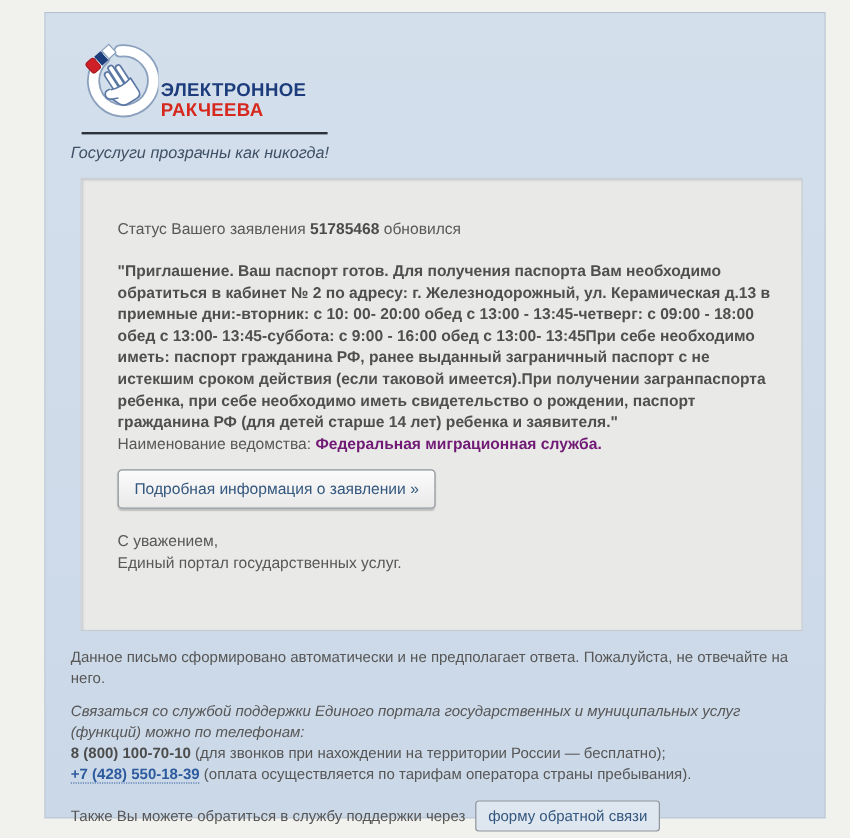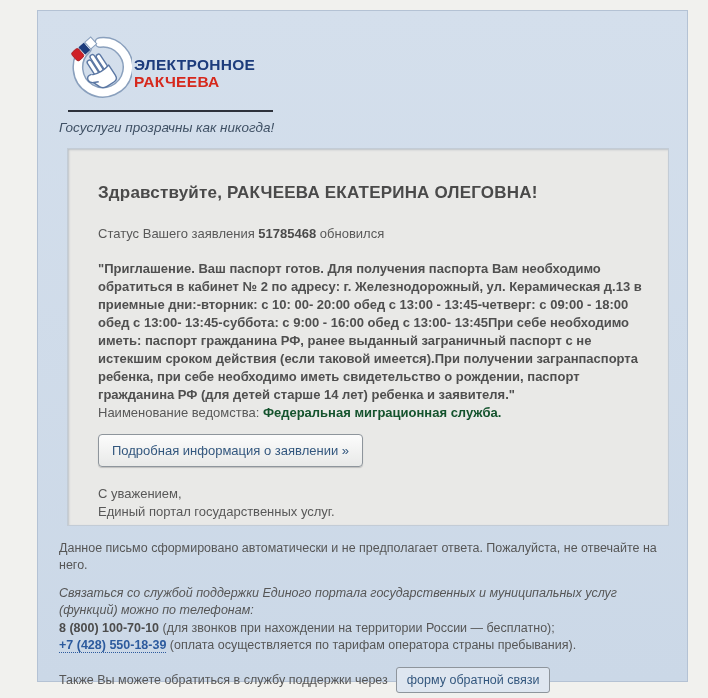--- a/index.html
+++ b/index.html
@@ -12,21 +12,21 @@
     overflow:hidden;
   }
   .panel {
     position:absolute; left:37px; top:10px;
     width:651px; height:672px;
     background:linear-gradient(180deg,#d4dfec 0%,#cbd8e7 100%);
     border:1px solid #b4c2d4;
   }
   
   .logo-area { padding:24px 0 0 30px; }
-  .logo-row { display:flex; align-items:center; }
+  .logo-row { display:flex; align-items:flex-end; }
   .logo-icon { width:64px; height:66px; flex:0 0 auto; }
   .logo-text {
     margin:10px 0 0 2px;
     font-weight:bold; font-size:15.5px; line-height:17px;
     color:#1d3c7c; letter-spacing:.3px;
   }
   .logo-text .red { color:#d6281c; }
   .logo-divider {
     width:205px; height:0;
     border-top:2px solid #2e323b;
@@ -49,21 +49,21 @@
     margin:0 0 23px 0;
     font-size:17px; font-weight:bold; color:#4a4a4a; letter-spacing:.2px;
   }
   .status { margin:0 0 19px 0; font-size:13px; color:#585858; }
   .status .num { font-weight:bold; color:#4b4b4b; }
   .body-text {
     margin:0; font-size:13px; font-weight:bold;
     color:#4f4f4f; line-height:18px;
   }
   .dept { margin:0; font-size:13px; color:#585858; line-height:18px; }
-  .dept b { color:#14532d; }
+  .dept b { color:#701a75; }
   .details-btn {
     margin-top:12px;
     font-family:"Liberation Sans", sans-serif;
     font-size:13px; color:#33577e;
     background:linear-gradient(180deg,#fcfcfc 0%,#e8e9e8 100%);
     border:1px solid #8e959c; border-radius:4px;
     padding:8px 13px; cursor:pointer;
     box-shadow:0 1px 1px rgba(0,0,0,.18);
   }
   .signature { margin-top:18px; font-size:13px; color:#585858; line-height:18px; }
@@ -118,21 +118,20 @@
       <div class="logo-text">
         <div>ЭЛЕКТРОННОЕ</div>
         <div class="red">РАКЧЕЕВА</div>
       </div>
     </div>
     <div class="logo-divider"></div>
   </div>
   <div class="tagline">Госуслуги прозрачны как никогда!</div>
 
   <div class="content-box">
-    <h1 class="greeting">Здравствуйте, РАКЧЕЕВА ЕКАТЕРИНА ОЛЕГОВНА!</h1>
 
     <p class="status"><span>Статус Вашего заявления</span> <span class="num">51785468</span> <span>обновился</span></p>
 
     <p class="body-text">"Приглашение. Ваш паспорт готов. Для получения паспорта Вам необходимо обратиться в кабинет № 2 по адресу: г. Железнодорожный, ул. Керамическая д.13 в приемные дни:-вторник: с 10: 00- 20:00 обед с 13:00 - 13:45-четверг: с 09:00 - 18:00 обед с 13:00- 13:45-суббота: с 9:00 - 16:00 обед с 13:00- 13:45При себе необходимо иметь: паспорт гражданина РФ, ранее выданный заграничный паспорт с не истекшим сроком действия (если таковой имеется).При получении загранпаспорта ребенка, при себе необходимо иметь свидетельство о рождении, паспорт гражданина РФ (для детей старше 14 лет) ребенка и заявителя."</p>
 
     <p class="dept"><span>Наименование ведомства:</span> <b>Федеральная миграционная служба.</b></p>
 
     <button class="details-btn">Подробная информация о заявлении »</button>
 
     <div class="signature">

